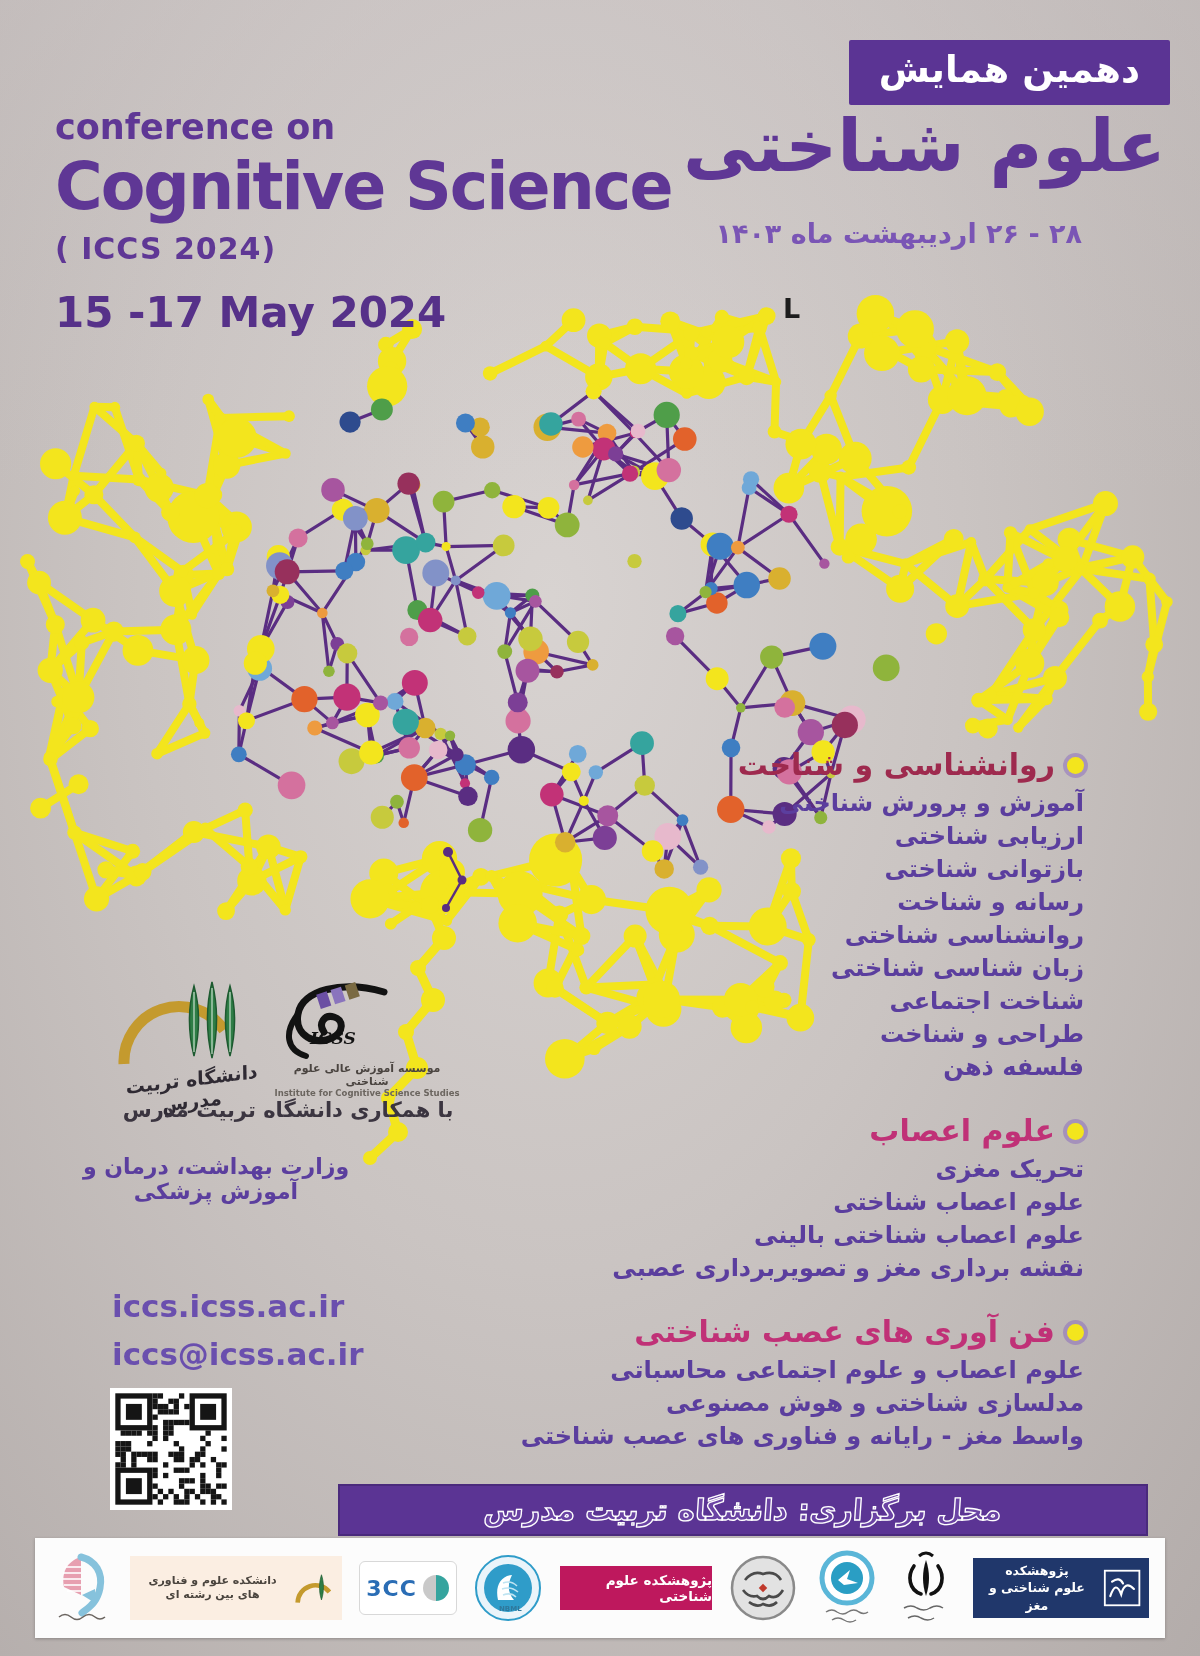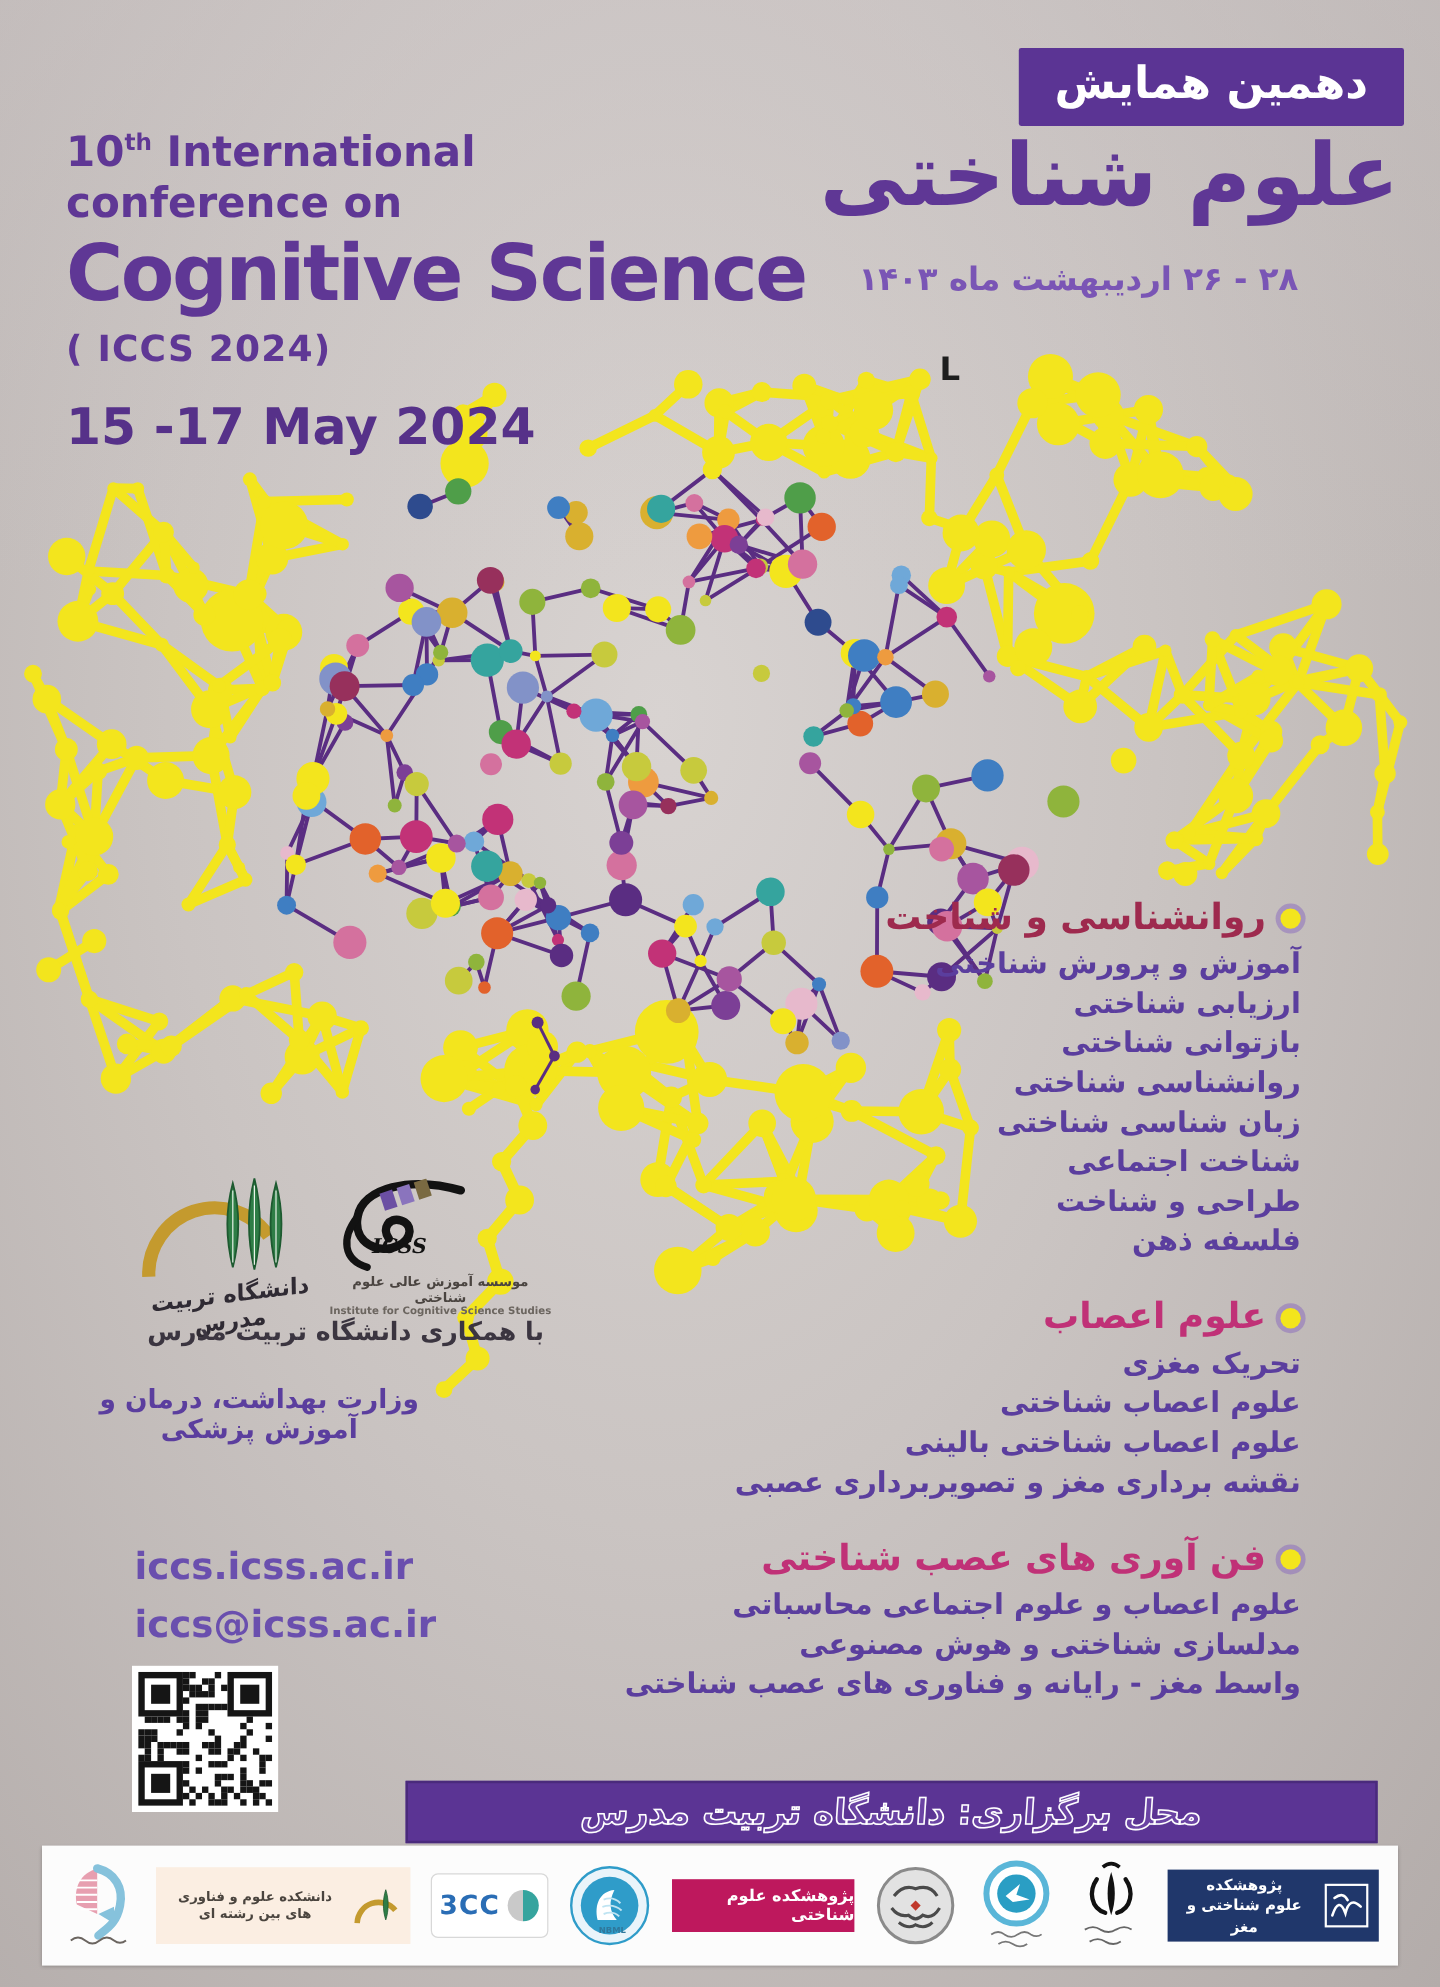--- a/index.html
+++ b/index.html
@@ -1091,37 +1091,37 @@
       </g>
     </svg>
 
   <div class="badge">
     <span>دهمین همایش</span>
   </div>
   <div class="fa-title">علوم شناختی</div>
   <div class="fa-date">۲۸ - ۲۶  اردیبهشت ماه ۱۴۰۳</div>
 
   <div class="en-block">
-    <div class="en-l1"><span>10</span><sup>th</sup><span> International</span></div>
     <div class="en-l2">conference on</div>
     <div class="en-main">Cognitive Science</div>
     <div class="en-iccs">( ICCS 2024)</div>
     <div class="en-date">15 -17 May 2024</div>
   </div>
   <div class="stray">L</div>
 
   <div id="topics">
       <div class="topic-section">
         <div class="topic-heading">
           <span class="bullet"></span>
           <span style="color: rgb(158, 42, 78);">روانشناسی و شناخت</span>
         </div>
         <div class="topic-item">آموزش و پرورش شناختی</div>
         <div class="topic-item">ارزیابی شناختی</div>
         <div class="topic-item">بازتوانی شناختی</div>
+        <div class="topic-item">رسانه و شناخت</div>
         <div class="topic-item">روانشناسی شناختی</div>
         <div class="topic-item">زبان شناسی شناختی</div>
         <div class="topic-item">شناخت اجتماعی</div>
         <div class="topic-item">طراحی و شناخت</div>
         <div class="topic-item">فلسفه ذهن</div>
       </div>
       <div class="topic-section">
         <div class="topic-heading">
           <span class="bullet"></span>
           <span style="color: rgb(192, 49, 119);">علوم اعصاب</span>

